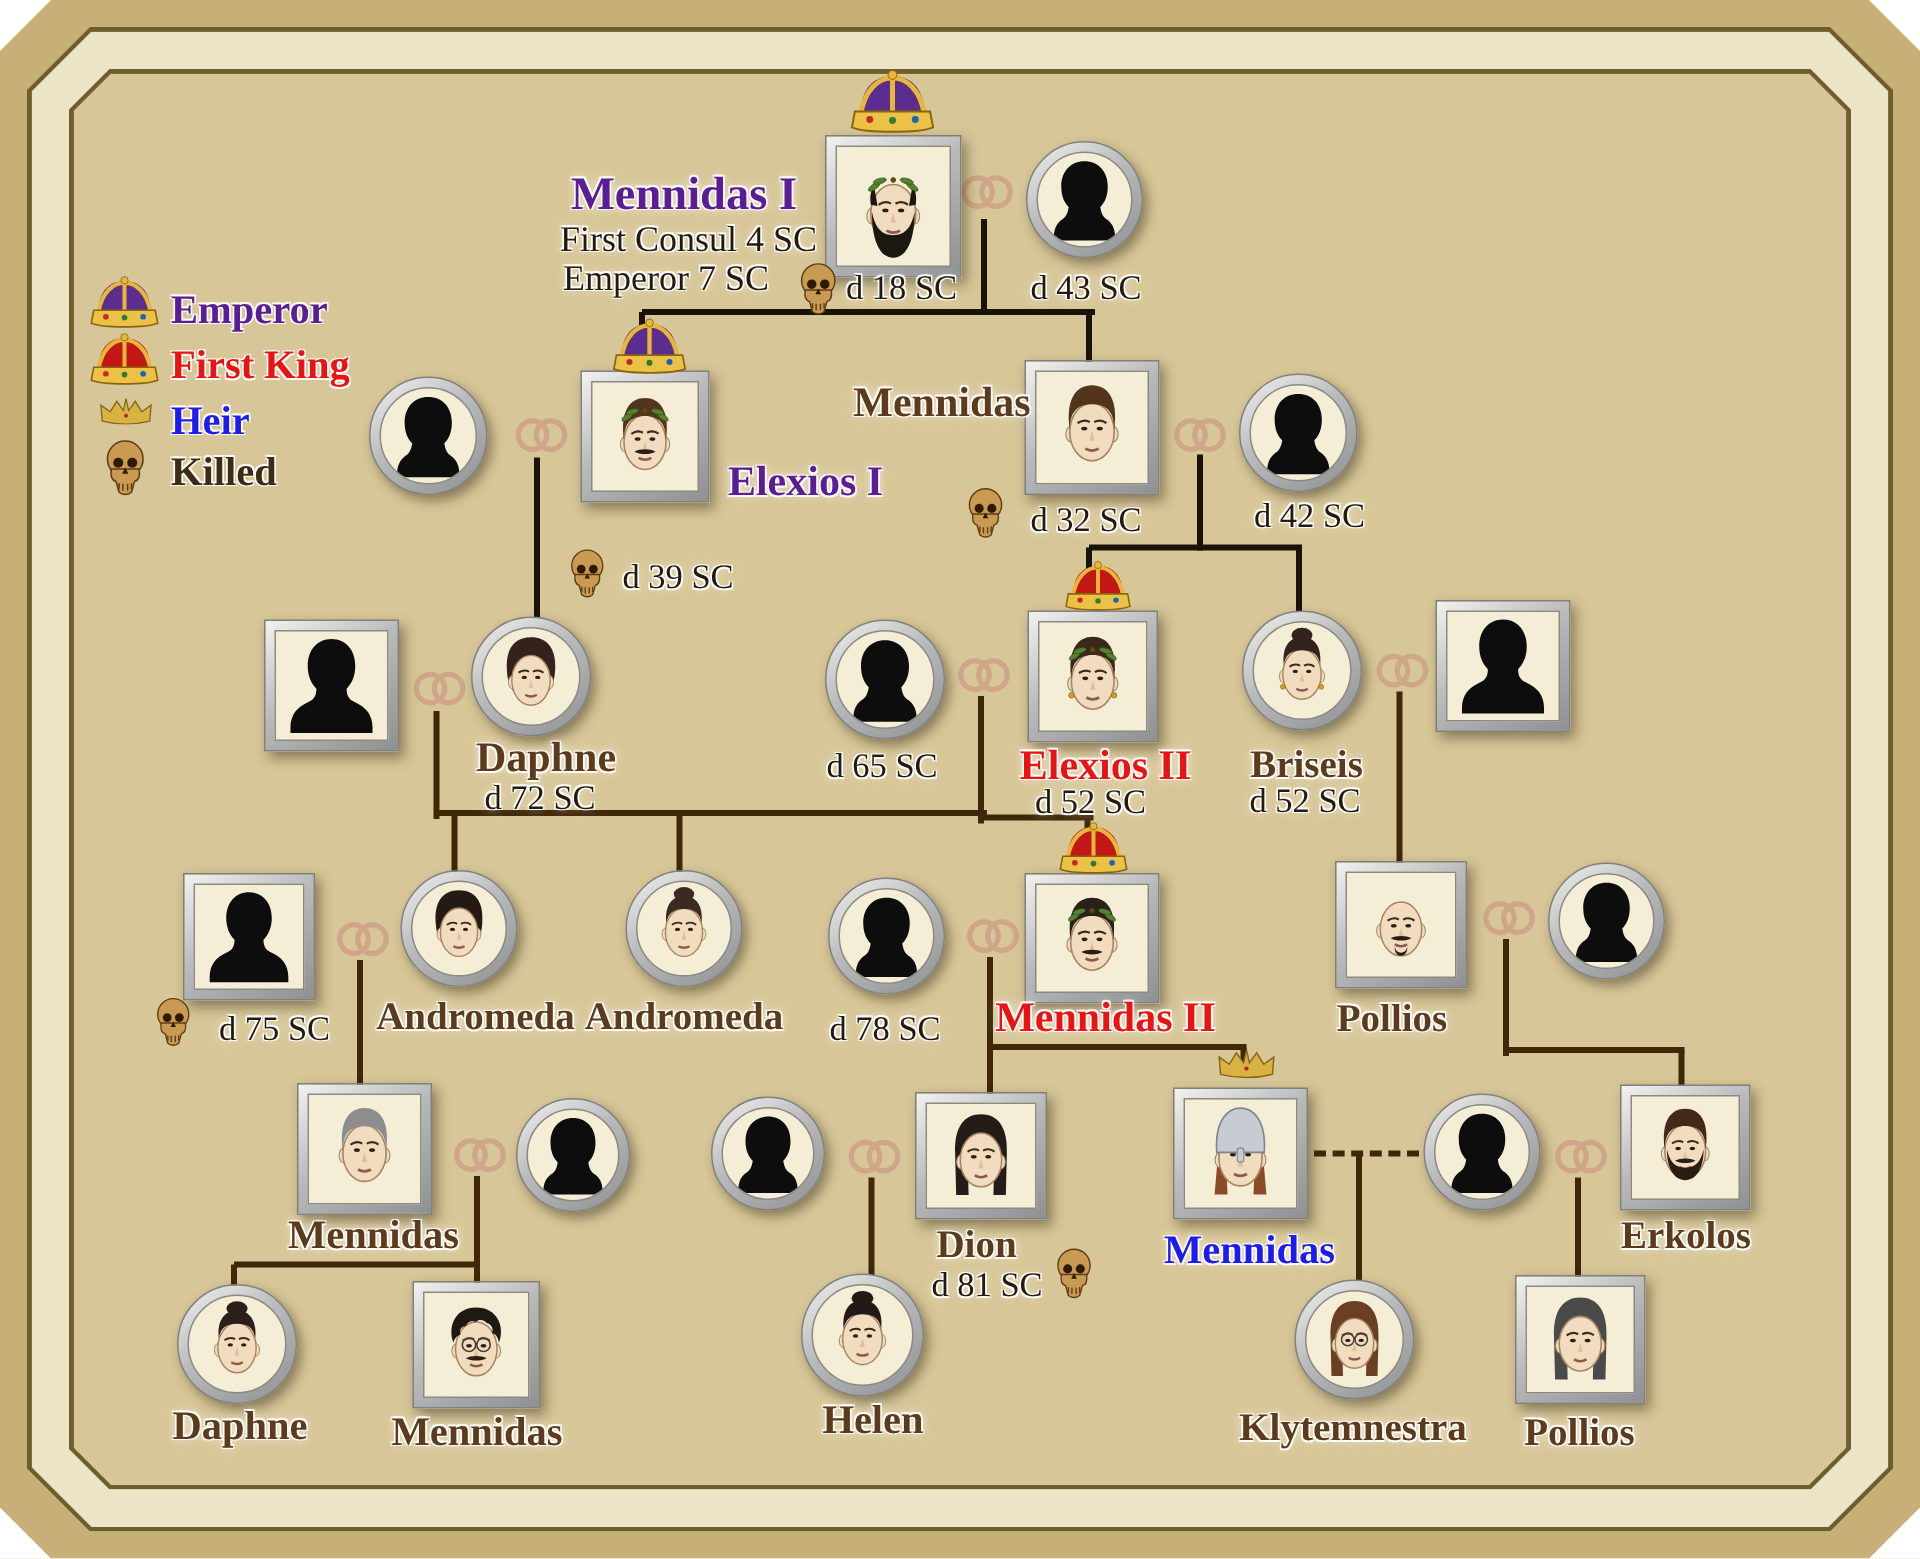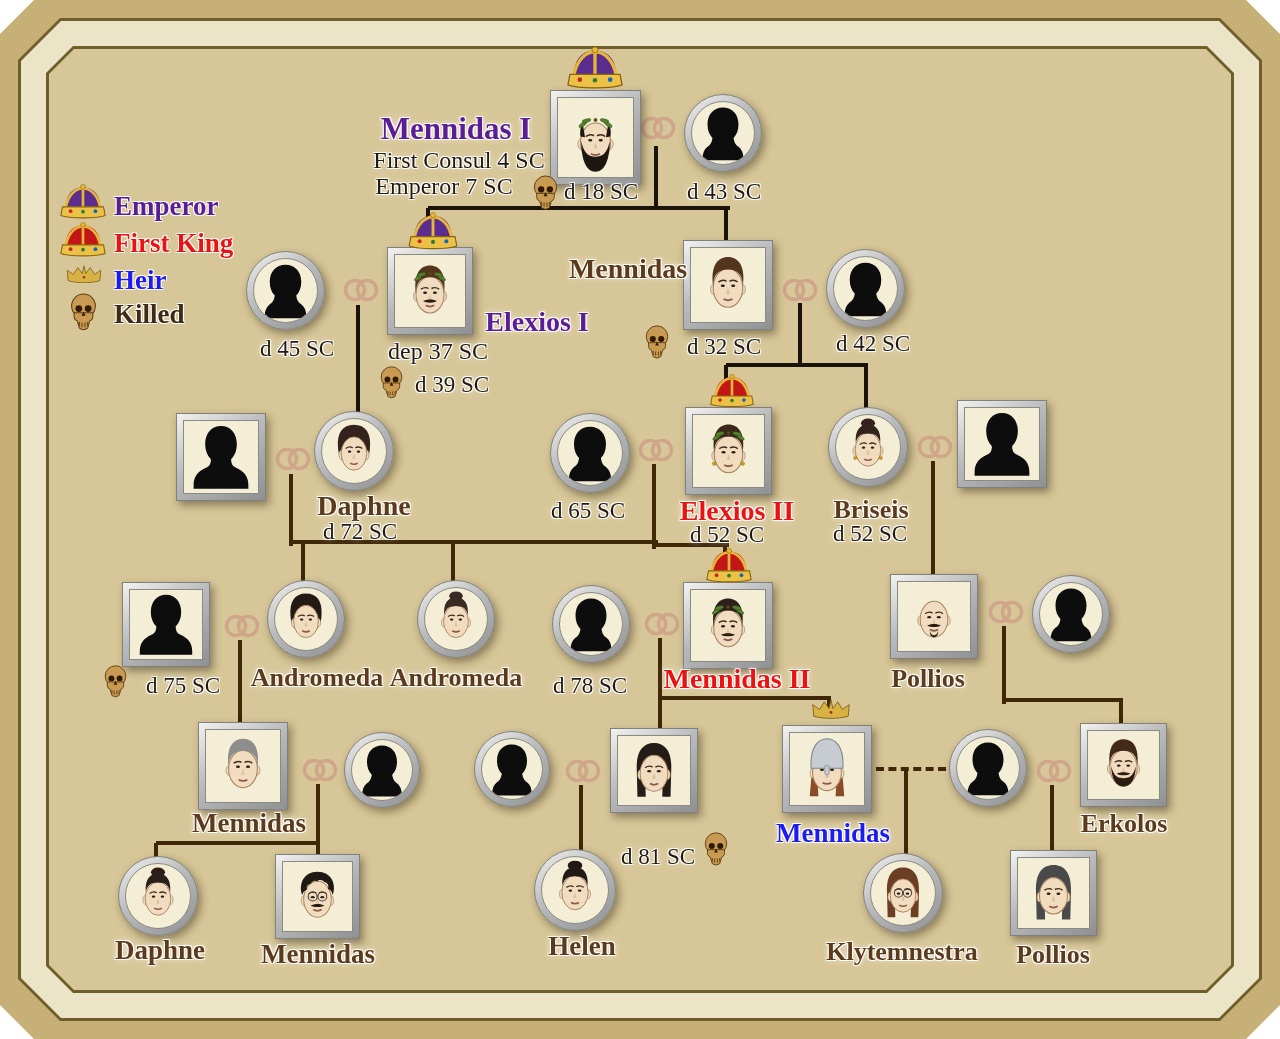--- a/index.html
+++ b/index.html
@@ -260,30 +260,28 @@
       <svg viewBox="0 0 60 78">
         <ellipse cx="30" cy="27" rx="23" ry="23" fill="#c99a52" stroke="#5f3d14" stroke-width="2"></ellipse>
         <path d="M12 40 q-2 14 6 16 l4 14 q8 6 16 0 l4 -14 q8 -2 6 -16 Z" fill="#c99a52" stroke="#5f3d14" stroke-width="2"></path>
         <circle cx="21" cy="32" r="6.5" fill="#2e1a05"></circle>
         <circle cx="39" cy="32" r="6.5" fill="#2e1a05"></circle>
         <path d="M30 38 l-4 8 h8 Z" fill="#2e1a05"></path>
         <path d="M22 58 v8 M27 59 v9 M33 59 v9 M38 58 v8" stroke="#5f3d14" stroke-width="2" fill="none"></path>
       </svg>
     </div>
     <div class="lbl " style="left: 387px; top: 305.64px; width: 300px; font-size: 28px; color: rgb(90, 29, 150);">Elexios I</div>
-    <div class="lbl date" style="left: 288px; top: 338.12px; width: 300px; font-size: 24px;">dep 37 SC</div>
     <div class="lbl date" style="left: 302px; top: 371.74px; width: 300px; font-size: 23px;">d 39 SC</div>
     <div class="frame ci" style="left: 246px; top: 251px; width: 79px; height: 79px;">
       <div class="pic">
         <svg viewBox="0 0 100 100" preserveAspectRatio="xMidYMax meet">
           <path d="M50 9c15 0 25 11 25 27 0 10-3 17-8 22 1 7 3 11 8 14 5 4 8 10 8 19v3H17v-3c0-9 3-15 8-19 5-3 7-7 8-14-5-5-8-12-8-22C25 20 35 9 50 9z" fill="#0d0d0d"></path>
         </svg>
       </div>
     </div>
-    <div class="lbl date" style="left: 147px; top: 335.74px; width: 300px; font-size: 23px;">d 45 SC</div>
     <div class="frame sq" style="left: 683px; top: 240px; width: 90px; height: 90px;">
       <div class="pic">
         <svg viewBox="0 0 100 100" preserveAspectRatio="xMidYMax meet">
           <ellipse cx="31" cy="56" rx="4.5" ry="7" fill="#f1dcc0" stroke="#a88560"></ellipse>
           <ellipse cx="69" cy="56" rx="4.5" ry="7" fill="#f1dcc0" stroke="#a88560"></ellipse>
           <ellipse cx="50" cy="54" rx="20" ry="26" fill="#f1dcc0" stroke="#a88560" stroke-width="1.5"></ellipse>
           <path d="M37 46q6-4 11-1M52 45q6-3 11 1" stroke="#3a2a18" stroke-width="2" fill="none"></path>
           <ellipse cx="43" cy="51" rx="2.8" ry="1.7" fill="#2a2016"></ellipse>
           <ellipse cx="57" cy="51" rx="2.8" ry="1.7" fill="#2a2016"></ellipse>
           <path d="M50 53l-2.5 9h5z" fill="#e0c09c"></path>
@@ -577,20 +575,21 @@
     <div class="deco" style="left: 702px; top: 831px; width: 28px;">
       <svg viewBox="0 0 60 78">
         <ellipse cx="30" cy="27" rx="23" ry="23" fill="#c99a52" stroke="#5f3d14" stroke-width="2"></ellipse>
         <path d="M12 40 q-2 14 6 16 l4 14 q8 6 16 0 l4 -14 q8 -2 6 -16 Z" fill="#c99a52" stroke="#5f3d14" stroke-width="2"></path>
         <circle cx="21" cy="32" r="6.5" fill="#2e1a05"></circle>
         <circle cx="39" cy="32" r="6.5" fill="#2e1a05"></circle>
         <path d="M30 38 l-4 8 h8 Z" fill="#2e1a05"></path>
         <path d="M22 58 v8 M27 59 v9 M33 59 v9 M38 58 v8" stroke="#5f3d14" stroke-width="2" fill="none"></path>
       </svg>
     </div>
+    <div class="lbl " style="left: 501px; top: 814.88px; width: 300px; font-size: 26px; color: rgb(92, 58, 28);">Dion</div>
     <div class="lbl date" style="left: 508px; top: 843.74px; width: 300px; font-size: 23px;">d 81 SC</div>
     <div class="frame sq" style="left: 782px; top: 725px; width: 90px; height: 88px;">
       <div class="pic">
         <svg viewBox="0 0 100 100" preserveAspectRatio="xMidYMax meet">
           <path d="M30 42 L26 88 L38 88 L36 46 Z" fill="#8a4b26"></path>
           <path d="M70 42 L74 88 L62 88 L64 46 Z" fill="#8a4b26"></path>
           <ellipse cx="31" cy="56" rx="4.5" ry="7" fill="#f1dcc0" stroke="#a88560"></ellipse>
           <ellipse cx="69" cy="56" rx="4.5" ry="7" fill="#f1dcc0" stroke="#a88560"></ellipse>
           <ellipse cx="50" cy="54" rx="20" ry="26" fill="#f1dcc0" stroke="#a88560" stroke-width="1.5"></ellipse>
           <path d="M37 46q6-4 11-1M52 45q6-3 11 1" stroke="#3a2a18" stroke-width="2" fill="none"></path>

